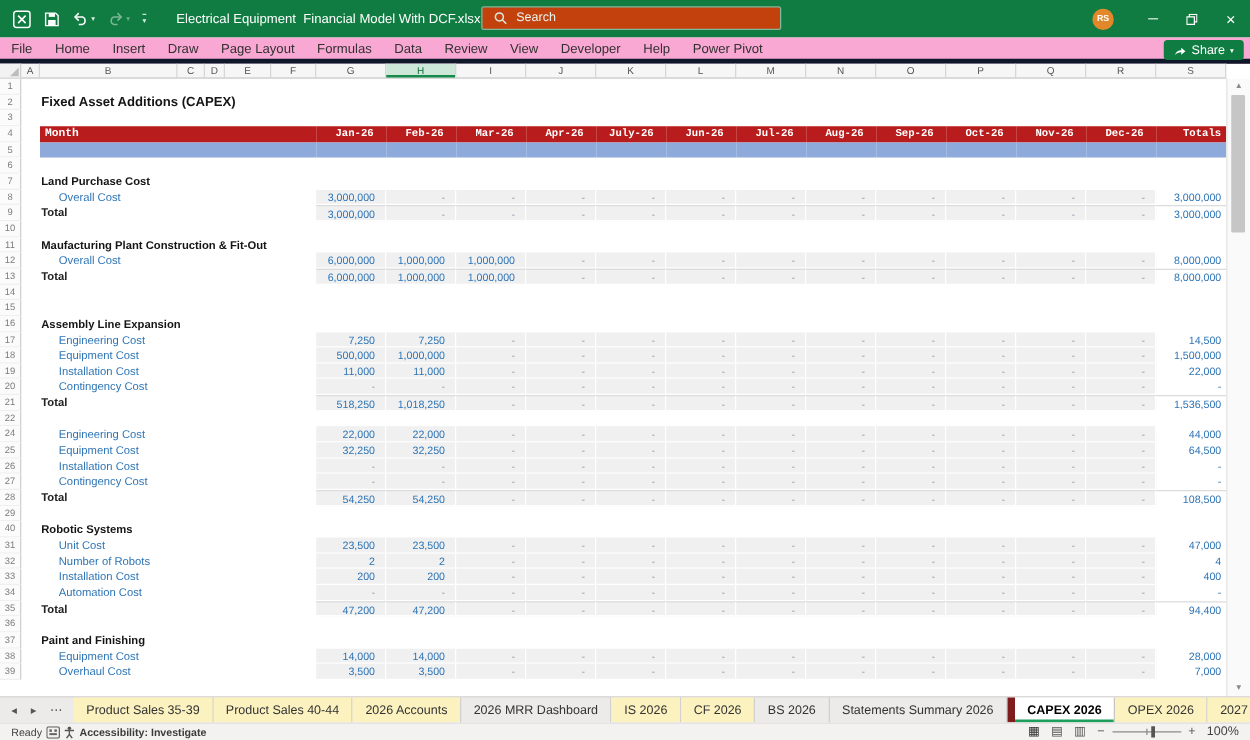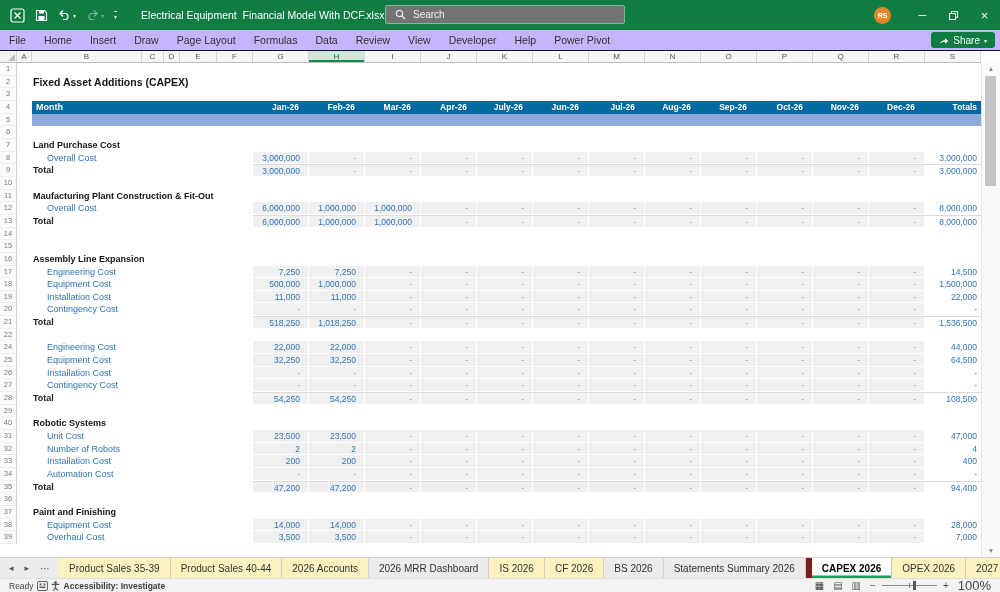--- a/index.html
+++ b/index.html
@@ -7,31 +7,31 @@
        font-family:"Liberation Sans","DejaVu Sans",sans-serif;-webkit-font-smoothing:antialiased;}
 
   
   .titlebar{position:absolute;top:0;left:0;right:0;height:30px;background:#107C41;color:#fff;
             display:flex;align-items:center;}
   .qat{display:flex;align-items:center;gap:10px;padding-left:10px;}
   .qicon{display:flex;align-items:center;gap:2px;}
   .qicon.dim{opacity:.45;}
   .caret{font-size:6px;color:#d9ece1;}
   .doc-title{margin-left:24px;font-size:10.5px;color:#fff;white-space:pre;}
-  .searchbox{position:absolute;left:385px;top:5px;width:240px;height:19px;background:#737373;
+  .searchbox{position:absolute;left:385px;top:5px;width:240px;height:19px;background:#c2410c;
              border:1px solid #7FB99B;border-radius:2px;display:flex;align-items:center;gap:7px;
              padding-left:9px;font-size:10px;color:#EAF4EE;box-sizing:border-box;}
   .tb-right{position:absolute;right:0;top:0;height:30px;display:flex;align-items:center;}
   .avatar{width:17px;height:17px;border-radius:50%;background:#E2882B;color:#fff;font-size:7px;
           font-weight:bold;display:flex;align-items:center;justify-content:center;margin-right:16px;}
   .winbtn{width:31px;height:30px;display:flex;align-items:center;justify-content:center;font-size:11px;color:#fff;}
 
   
-  .menubar{position:absolute;top:30px;left:0;right:0;height:21px;background:#c4b5fd;
-           border-bottom:1px solid #0f172a;display:flex;align-items:center;box-sizing:border-box;}
+  .menubar{position:absolute;top:30px;left:0;right:0;height:21px;background:#f9a8d4;
+           border-bottom:4px solid #0f172a;display:flex;align-items:center;box-sizing:border-box;}
   .menu-tab{padding:0 9px;font-size:10.5px;color:#323130;line-height:20px;}
   .share-btn{position:absolute;right:5px;top:2px;height:16px;background:#0F7C41;color:#fff;
              border-radius:3px;display:flex;align-items:center;gap:4px;padding:0 8px;font-size:10px;}
   .share-caret{font-size:6px;}
 
   
   .colhdr{position:absolute;top:51px;left:0;width:981px;height:12px;display:flex;background:#F6F6F6;
           border-bottom:1px solid #BDBDBD;box-sizing:border-box;}
   .col-corner{width:17px;flex:none;border-right:1px solid #CFCFCF;position:relative;box-sizing:border-box;background:#F2F2F2;}
   .corner-tri{position:absolute;right:1px;bottom:1px;width:0;height:0;border-left:7px solid transparent;border-bottom:7px solid #BDBDBD;}
@@ -42,21 +42,21 @@
   
   .gridbody{position:absolute;top:63px;left:0;width:981px;height:494px;background:#fff;overflow:hidden;}
   .grid-row{display:flex;height:12.666px;}
   .rownum{width:17px;flex:none;font-size:7.5px;color:#7a7a7a;text-align:center;line-height:12.6px;
           border-right:1px solid #D0D0D0;border-bottom:1px solid #EFEFEF;background:#FBFBFB;box-sizing:border-box;}
   .colA{width:15px;flex:none;}
   .cell-label{width:221px;flex:none;font-size:9px;line-height:12.6px;white-space:nowrap;box-sizing:border-box;}
   .cell{width:56px;flex:none;font-size:8.5px;line-height:12.6px;box-sizing:border-box;}
   .num{text-align:right;padding-right:8px;}
   .title-text{width:500px;font-size:10.5px;font-weight:bold;color:#151515;line-height:13px;padding-left:1px;}
-  .hdr{background:#0369a1;color:#fff;font-weight:bold;}
+  .hdr{background:#b91c1c;color:#fff;font-weight:bold;font-family:Liberation Mono, monospace;}
   .cell-label.hdr{padding-left:4px;}
   .cell.hdr{padding-right:10px;font-size:8.5px;}
   .cell.hdr.totalshdr{padding-right:4px;}
   .band{background:#8EAADB;}
   .sectionlabel{font-weight:bold;color:#151515;padding-left:1px;}
   .sectionlabel.ind{padding-left:9px;}
   .itemlabel{color:#2E75B6;padding-left:15px;}
   .totallabel{font-weight:bold;color:#222;padding-left:1px;}
   .data{background:#F0F0F0;color:#2E75B6;border-right:1px solid #FFF;border-bottom:1px solid #FFF;}
   .data.dash{color:#93A2B7;}
@@ -87,21 +87,21 @@
              border-top:1px solid #E1DFDD;display:flex;align-items:center;font-size:8.5px;color:#444;box-sizing:border-box;}
   .sb-left{display:flex;align-items:center;gap:3px;padding-left:9px;}
   .acc{display:flex;align-items:center;gap:4px;font-weight:bold;color:#3b3b3b;}
   .sb-right{margin-left:auto;display:flex;align-items:center;gap:9px;padding-right:9px;}
   .viewicon{font-size:10px;color:#555;line-height:12px;}
   .zoomwrap{display:flex;align-items:center;gap:6px;}
   .zoomtrack{width:55px;height:1px;background:#8a8a8a;position:relative;}
   .zoomtick{position:absolute;left:50%;top:-2px;width:1px;height:5px;background:#8a8a8a;}
   .zoomthumb{position:absolute;left:57%;top:-4px;width:3px;height:9px;background:#555;}
   .zoomsign{font-size:10px;color:#555;}
-  .zoomlevel{font-size:13px;color:#444;min-width:24px;text-align:right;}
+  .zoomlevel{font-size:10px;color:#444;min-width:24px;text-align:right;}
 </style>
 </head>
 <body>
 
 <div class="app">
 
   <div class="titlebar">
     <div class="qat">
       <span class="qicon">
         <svg width="15" height="15" viewBox="0 0 15 15">

